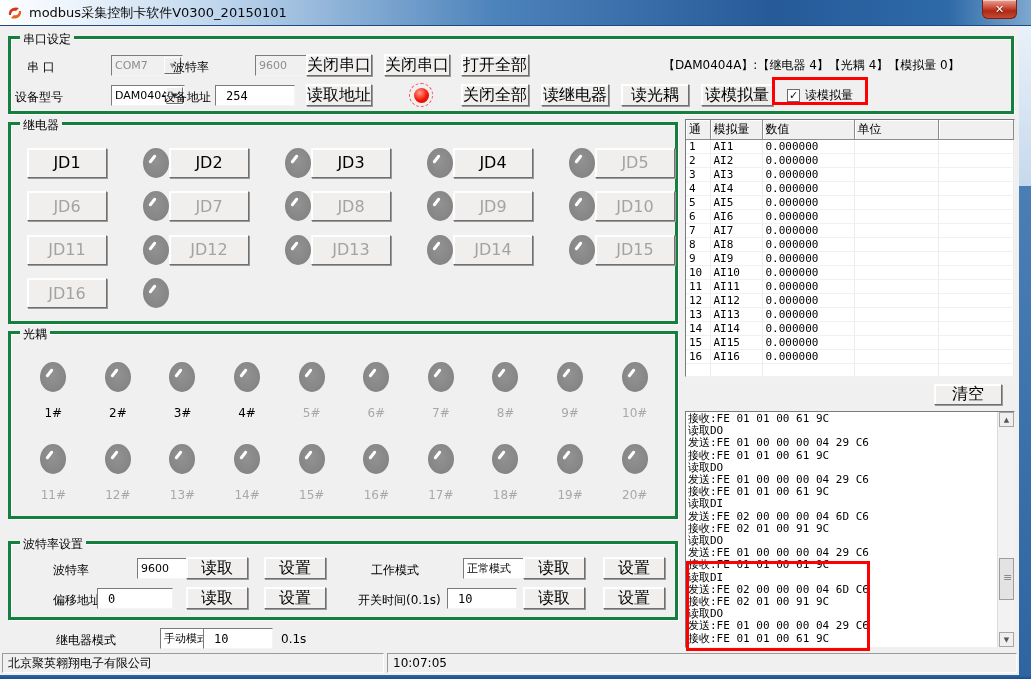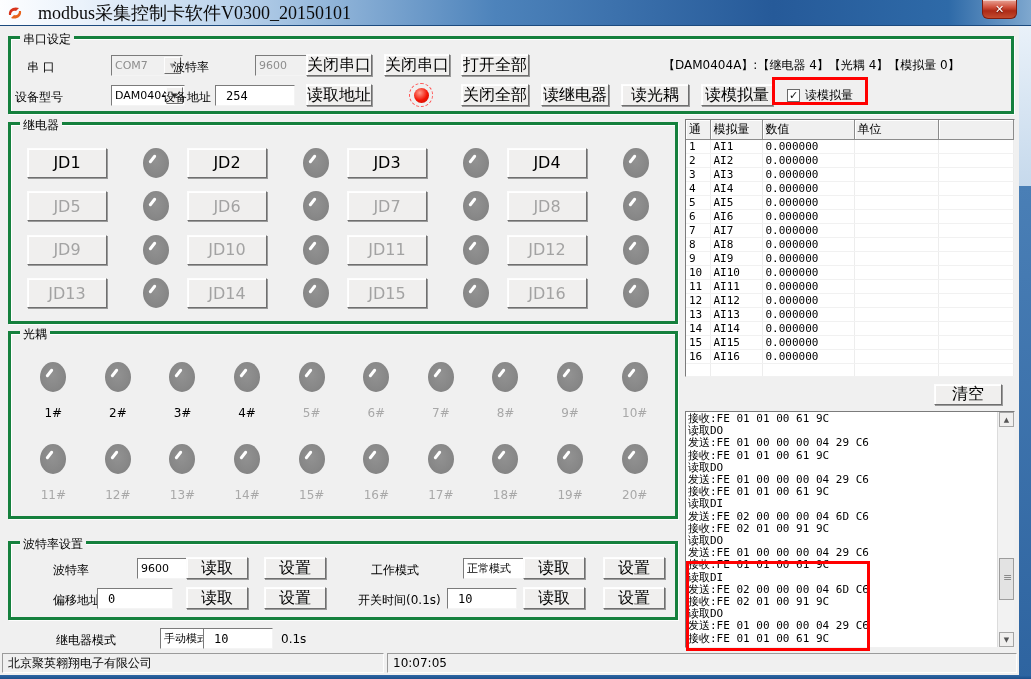--- a/index.html
+++ b/index.html
@@ -5,21 +5,21 @@
   * { margin:0; padding:0; box-sizing:border-box; }
   html,body { width:1031px; height:679px; }
   body { font-family:"DejaVu Sans","Liberation Sans",sans-serif; font-size:12px; color:#000; background:#f0f0f0; overflow:hidden; }
 
   #window { position:relative; width:1031px; height:679px; background:#f0f0f0; }
 
   
   #titlebar { position:absolute; left:0; top:0; width:1031px; height:26px;
     background:linear-gradient(to right,#fdfeff 0%,#eaf2fb 8%,#bcd4ec 22%,#4d83bb 48%,#265a99 75%,#2e6aa8 92%,#7fa8cf 100%);
     border-bottom:1px solid #1c4a7e; display:flex; align-items:center; padding-left:7px; }
-  #titlebar .title { font-size:18px; color:#0a0a0a; margin-left:15px;font-family:Liberation Serif, serif; }
+  #titlebar .title { font-size:13px; color:#0a0a0a; margin-left:6px; }
   .close-btn { position:absolute; right:14px; top:0; width:35px; height:19px;
     background:linear-gradient(#e8a396 0%,#d0503c 40%,#ad2a16 60%,#c24a2e 100%);
     border:1px solid #7e1d10; border-top:none; border-radius:0 0 6px 6px;
     box-shadow:inset 0 1px 0 rgba(255,255,255,.55); color:#fff; font-size:11px; font-weight:bold;
     display:flex; align-items:center; justify-content:center; cursor:pointer; text-shadow:0 1px 1px #5a1008; }
 
   
   #edge-right-top { position:absolute; left:1019px; top:26px; width:12px; height:160px; background:linear-gradient(#e9f1f9,#c6d9ec); }
   #edge-right-bottom { position:absolute; left:1019px; top:186px; width:12px; height:493px; background:linear-gradient(#4a7fb6,#2e64a0); }
   #edge-bottom { position:absolute; left:0; top:675px; width:1031px; height:4px; background:linear-gradient(#2e67a5,#1d4f8a); }
@@ -57,21 +57,21 @@
   .runled .core { width:15px; height:15px; border-radius:50%;
     background:radial-gradient(circle at 38% 32%,#ff9a8a 0%,#f21505 55%,#c40b00 100%); }
 
   
   .checkrow { position:absolute; display:flex; align-items:center; gap:5px; }
   .checkrow .box { width:13px; height:13px; background:#fff; border:1px solid #6a6a6a; font-size:11px; line-height:11px;
     display:flex; align-items:center; justify-content:center; color:#111; }
 
   
   #relay-grid { position:absolute; left:16px; top:16px; right:8px; bottom:6px; display:grid;
-    grid-template-columns:repeat(4,1fr); grid-auto-rows:1fr; }
+    grid-template-columns:repeat(5,1fr); grid-auto-rows:1fr; }
   .relay-cell { display:flex; align-items:center; }
   .relay-cell .btn { position:static; width:80px; height:30px; margin-right:36px; }
 
   
   .opto-row { position:absolute; left:10px; right:8px; height:80px; display:grid; grid-template-columns:repeat(10,1fr); }
   .opto-cell { display:flex; flex-direction:column; align-items:center; }
   .opto-cell .num { margin-top:14px; font-size:12px; }
   .opto-cell .num.off { color:#a8a8a8; }
 
   

